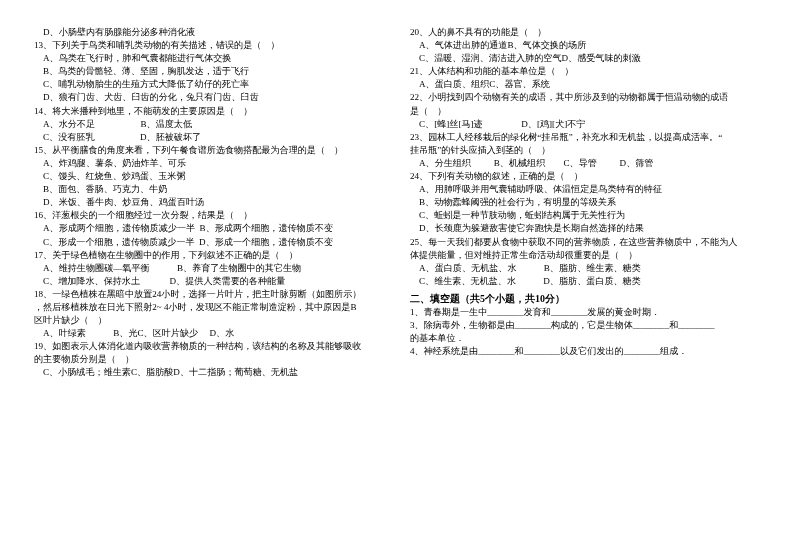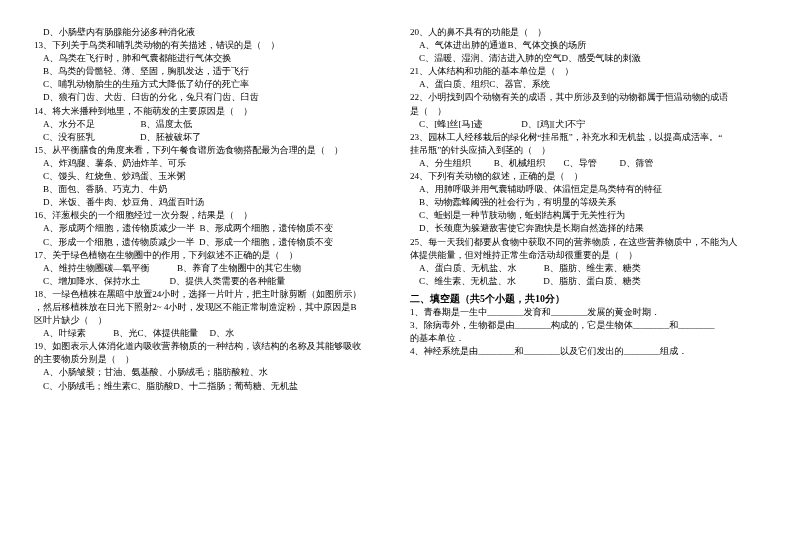--- a/index.html
+++ b/index.html
@@ -68,24 +68,23 @@
       <div class="ln opt">D、米饭、番牛肉、炒豆角、鸡蛋百叶汤</div>
       <div class="ln q">16、洋葱根尖的一个细胞经过一次分裂，结果是（    ）</div>
       <div class="ln opt">A、形成两个细胞，遗传物质减少一半  B、形成两个细胞，遗传物质不变</div>
       <div class="ln opt">C、形成一个细胞，遗传物质减少一半  D、形成一个细胞，遗传物质不变</div>
       <div class="ln q">17、关于绿色植物在生物圈中的作用，下列叙述不正确的是（    ）</div>
       <div class="ln opt">A、维持生物圈碳—氧平衡            B、养育了生物圈中的其它生物</div>
       <div class="ln opt">C、增加降水、保持水土             D、提供人类需要的各种能量</div>
       <div class="ln q">18、一绿色植株在黑暗中放置24小时，选择一片叶片，把主叶脉剪断（如图所示）</div>
       <div class="ln q">，然后移植株放在日光下照射2~ 4小时，发现区不能正常制造淀粉，其中原因是B</div>
       <div class="ln q">区叶片缺少（    ）</div>
-      <div class="ln opt">A、叶绿素            B、光C、体提供能量     D、水</div>
+      <div class="ln opt">A、叶绿素            B、光C、区叶片缺少     D、水</div>
       <div class="ln q">19、如图表示人体消化道内吸收营养物质的一种结构，该结构的名称及其能够吸收</div>
       <div class="ln q">的主要物质分别是（    ）</div>
-      <div class="ln opt">A、小肠皱襞；甘油、氨基酸、小肠绒毛；脂肪酸粒、水</div>
       <div class="ln opt">C、小肠绒毛；维生素C、脂肪酸D、十二指肠；葡萄糖、无机盐</div>
     </div>
   <div class="col" id="right-col">
       <div class="ln q">20、人的鼻不具有的功能是（    ）</div>
       <div class="ln opt">A、气体进出肺的通道B、气体交换的场所</div>
       <div class="ln opt">C、温暖、湿润、清洁进入肺的空气D、感受气味的刺激</div>
       <div class="ln q">21、人体结构和功能的基本单位是（    ）</div>
       <div class="ln opt">A、蛋白质、组织C、器官、系统</div>
       <div class="ln q">22、小明找到四个动物有关的成语，其中所涉及到的动物都属于恒温动物的成语</div>
       <div class="ln q">是（    ）</div>

